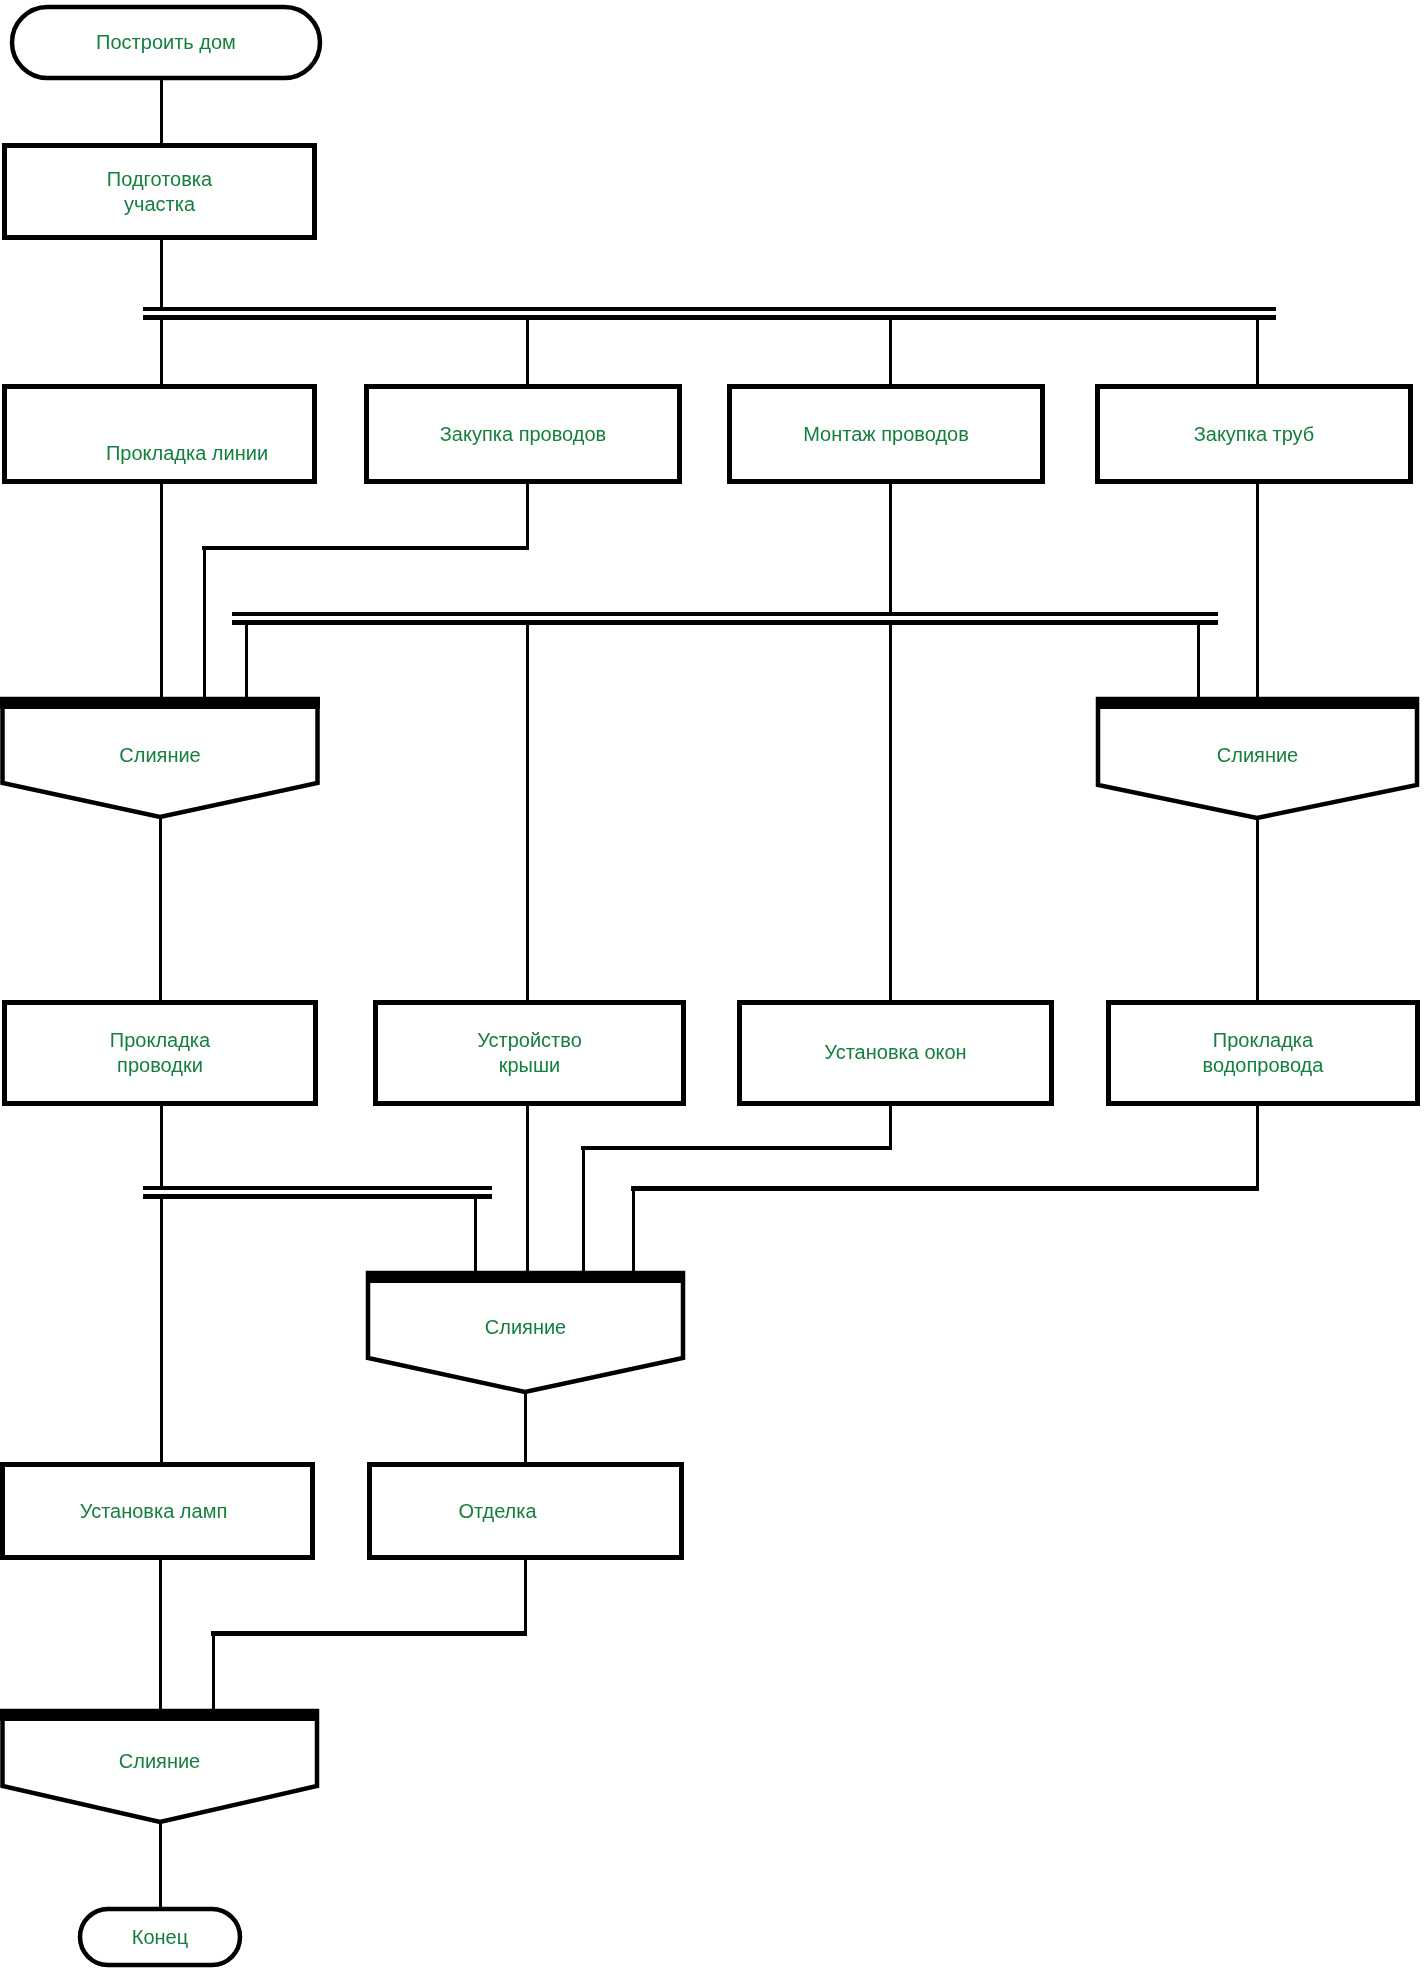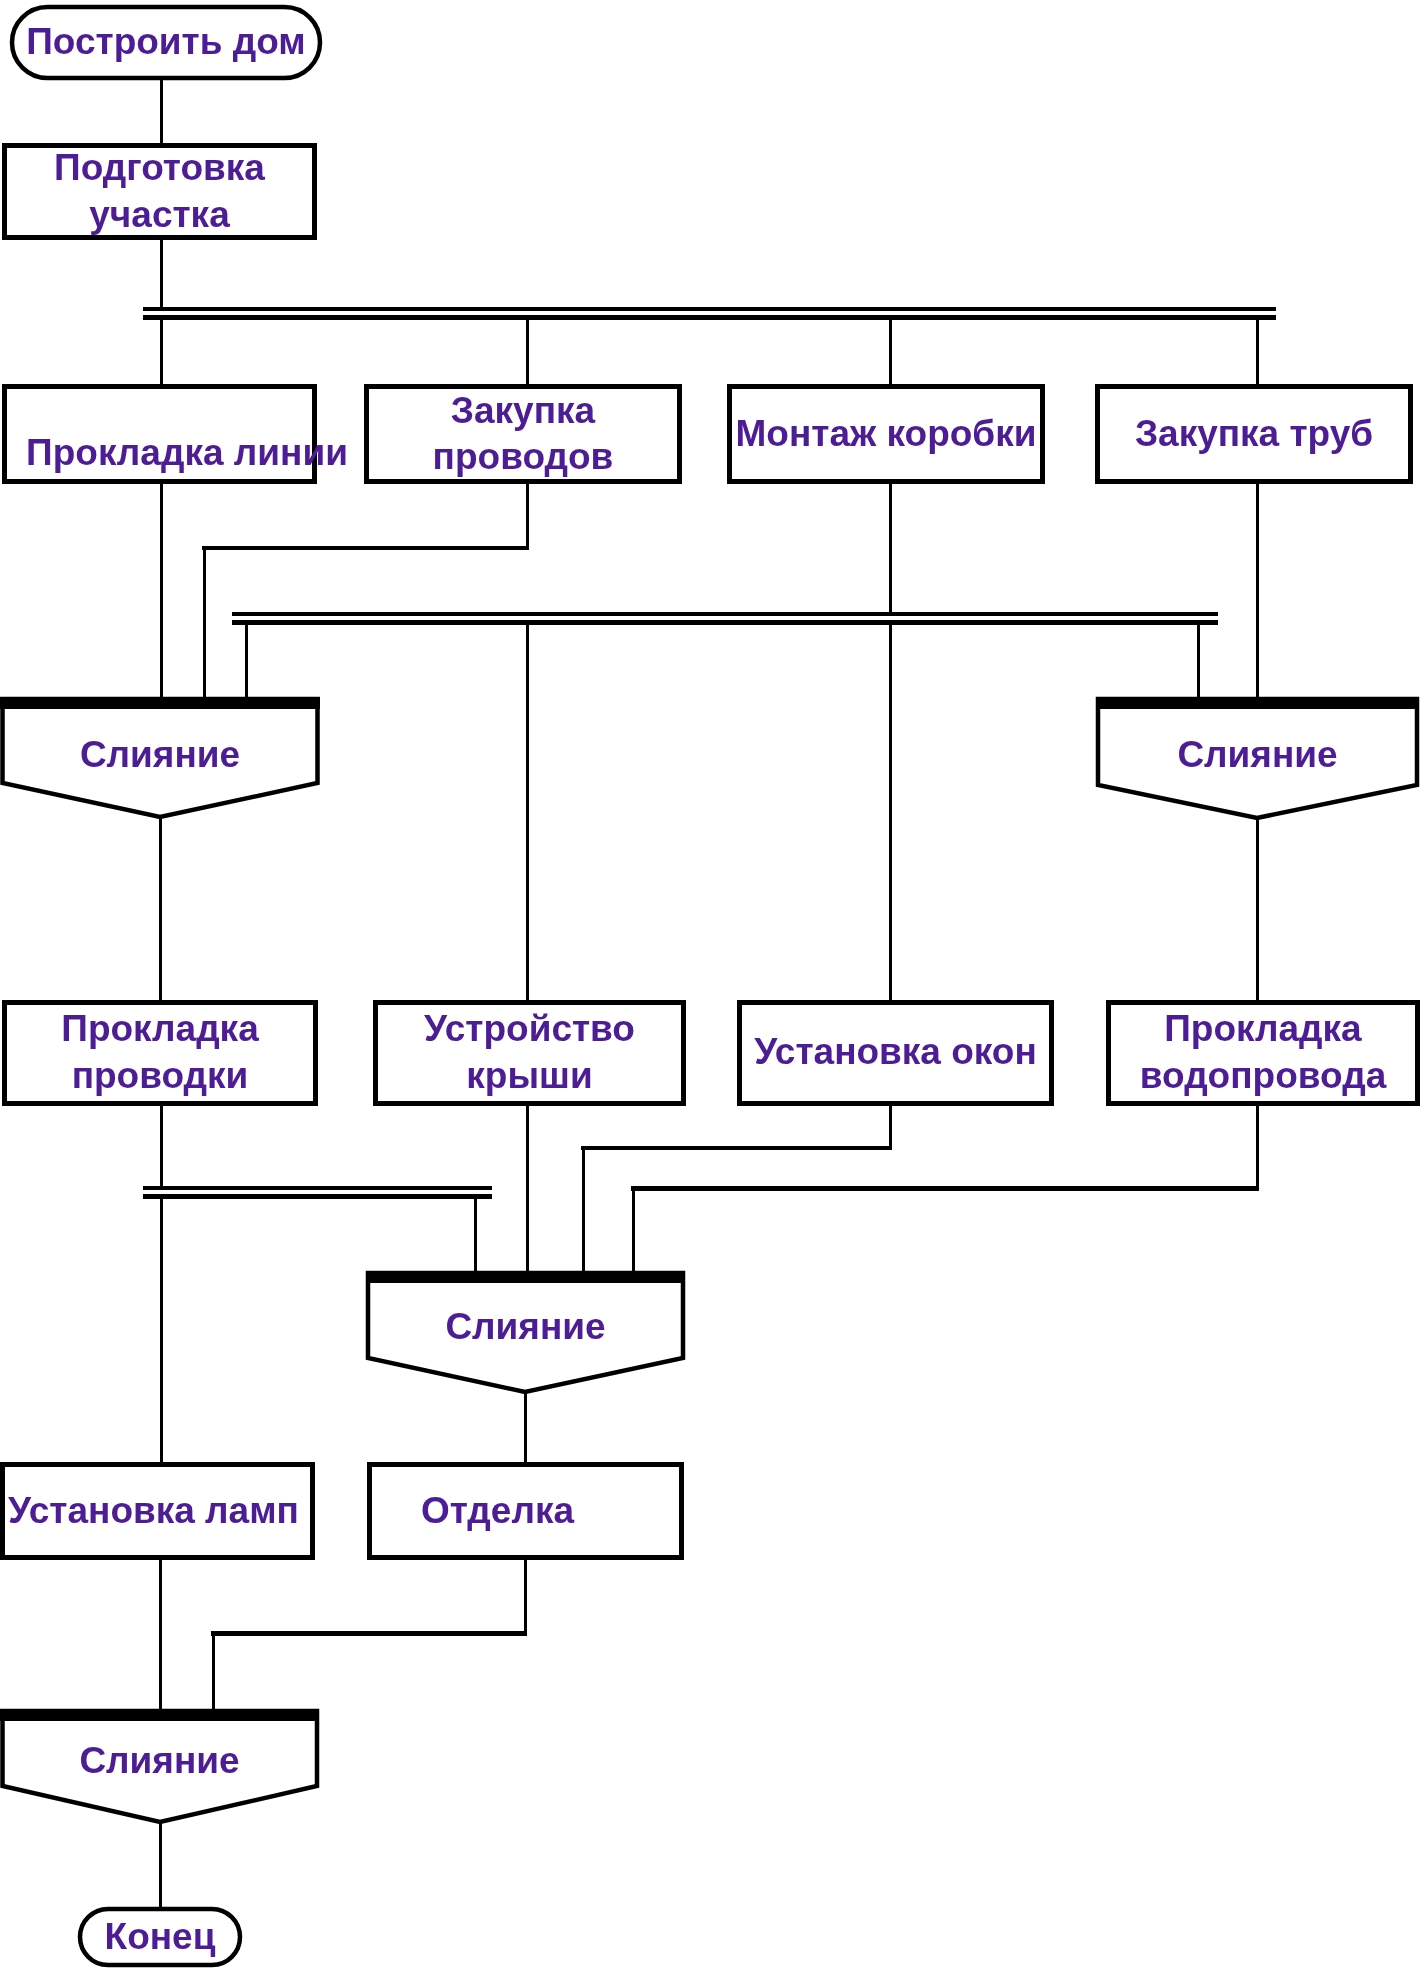--- a/index.html
+++ b/index.html
@@ -10,24 +10,24 @@
     background:#ffffff;
     font-family:"Liberation Sans", sans-serif;
   }
   #diagram-svg{position:absolute;left:0;top:0;width:1425px;height:1975px;}
   .node-label{
     position:absolute;
     display:flex;
     align-items:center;
     justify-content:center;
     text-align:center;
-    font-weight:bold;
-    font-size:37px;
+    font-weight:normal;
+    font-size:20px;
     line-height:1.25;
-    color:#4c1d95;
+    color:#15803d;
     white-space:pre-line;
     pointer-events:none;
   }
 </style>
 </head>
 <body>
 
 <div id="canvas">
 
   <svg id="diagram-svg" viewBox="0 0 1425 1975" shape-rendering="crispEdges">
@@ -129,21 +129,21 @@
 
     <rect x="80" y="1909" width="160" height="56" rx="28" ry="28" fill="#ffffff" stroke="#000000" stroke-width="4.5" shape-rendering="auto"></rect>
   </svg>
 
   <div class="node-label" style="left:10px;  top:5px;    width:312px; height:75px;">Построить дом</div>
   <div class="node-label" style="left:2px;   top:143px;  width:315px; height:97px;">Подготовка
 участка</div>
 
   <div class="node-label" style="left:2px;    top:403px; width:370px; height:100px;text-align:right;">Прокладка линии</div>
   <div class="node-label" style="left:364px;  top:384px; width:318px; height:100px;">Закупка проводов</div>
-  <div class="node-label" style="left:727px;  top:384px; width:318px; height:100px;">Монтаж коробки</div>
+  <div class="node-label" style="left:727px;  top:384px; width:318px; height:100px;">Монтаж проводов</div>
   <div class="node-label" style="left:1095px; top:384px; width:318px; height:100px;">Закупка труб</div>
 
   <div class="node-label" style="left:2px;    top:708px; width:316px; height:95px;">Слияние</div>
   <div class="node-label" style="left:1098px; top:708px; width:319px; height:95px;">Слияние</div>
 
   <div class="node-label" style="left:2px;    top:1000px; width:316px; height:105px;">Прокладка
 проводки</div>
   <div class="node-label" style="left:373px;  top:1000px; width:313px; height:105px;">Устройство
 крыши</div>
   <div class="node-label" style="left:737px;  top:1000px; width:317px; height:105px;">Установка окон</div>

